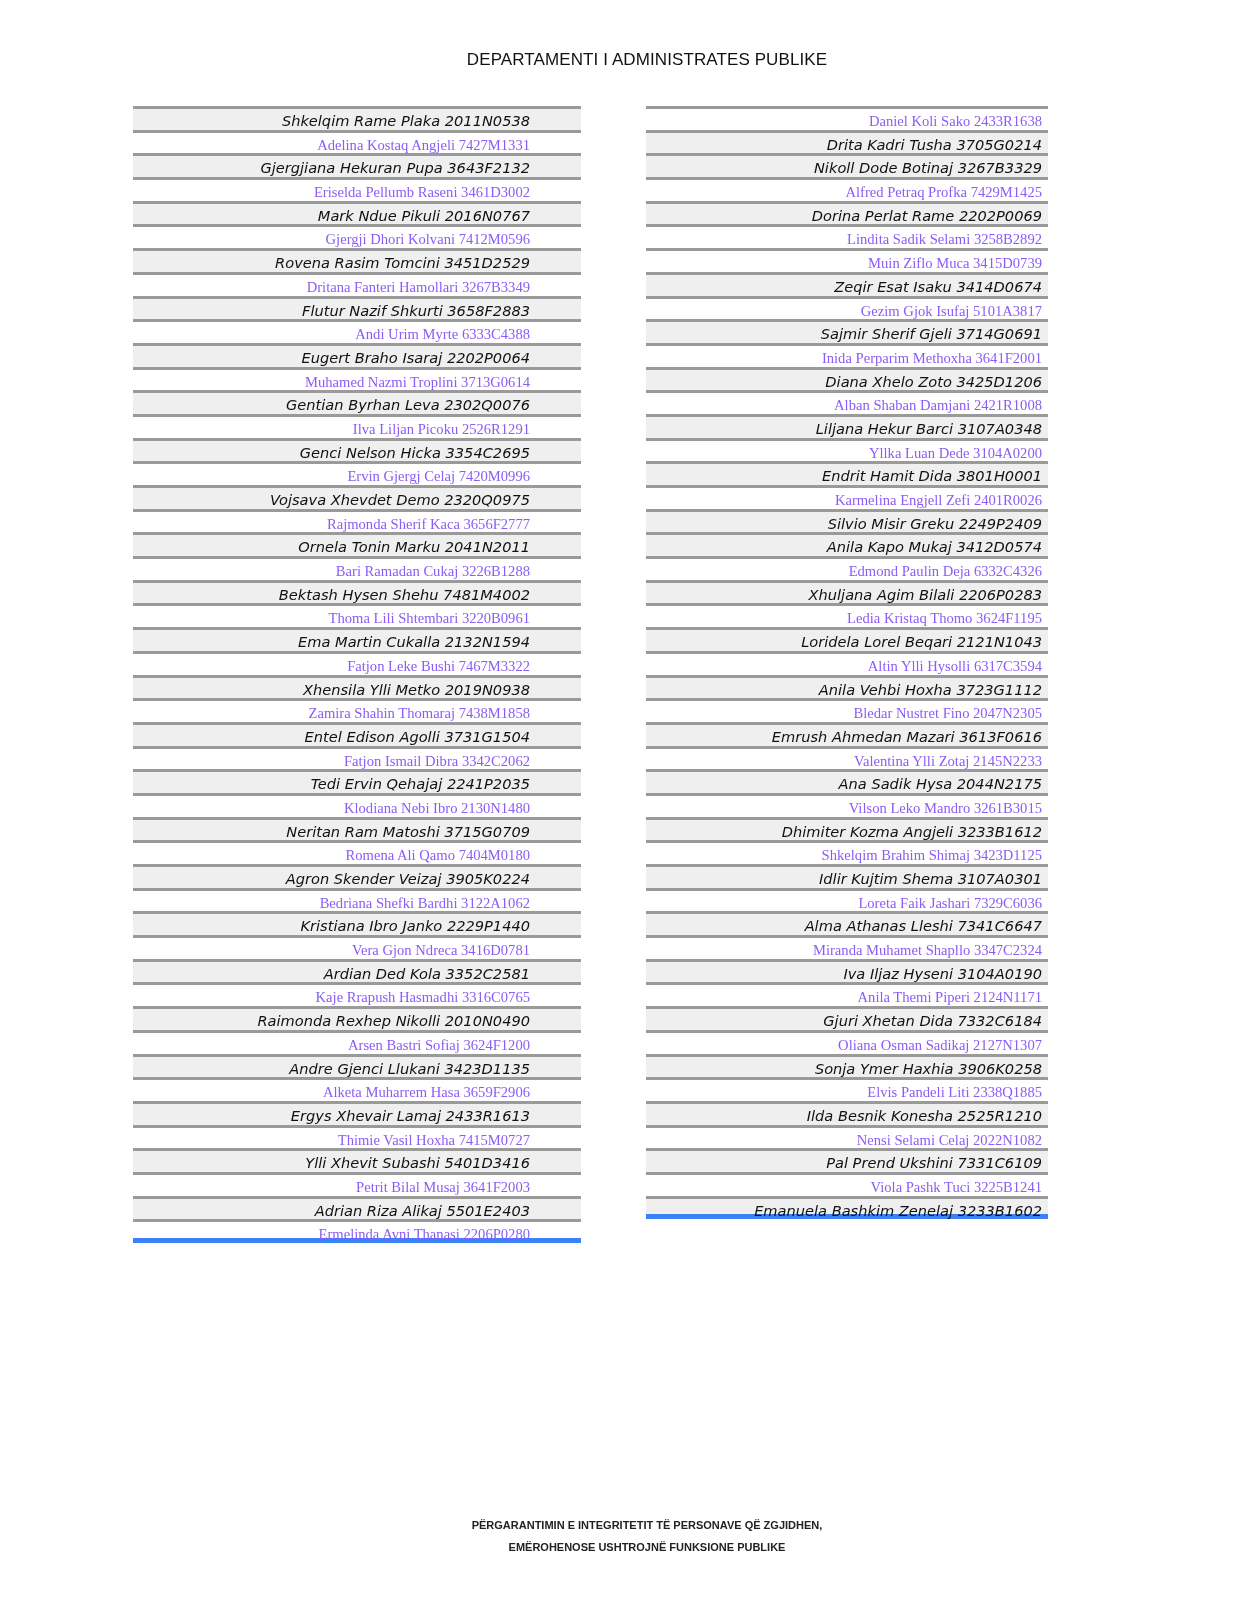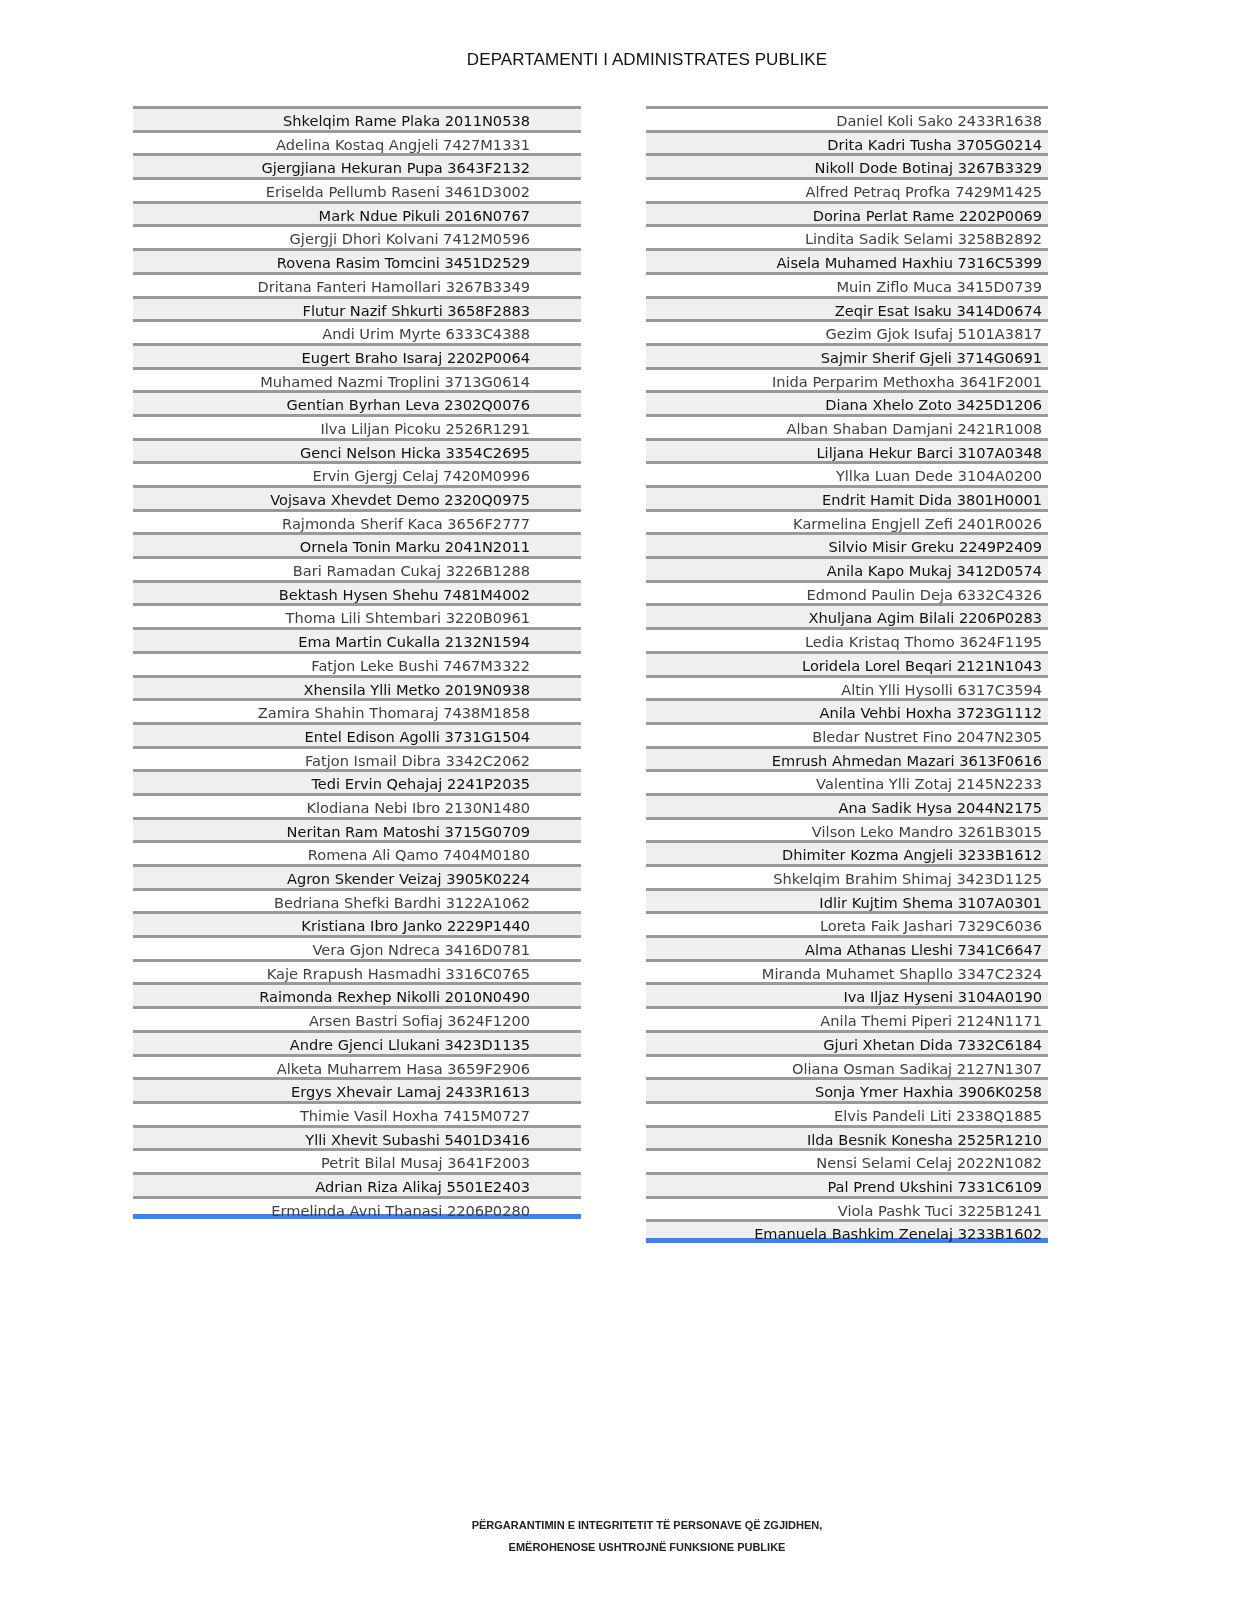--- a/index.html
+++ b/index.html
@@ -6,22 +6,22 @@
   body { width: 1236px; height: 1600px; position: relative; overflow: hidden;
          font-family: "DejaVu Sans", "Liberation Sans", sans-serif; }
   .title { position: absolute; top: 50px; left: 0; width: 1294px; text-align: center;
            font-family: "Liberation Sans", sans-serif; font-size: 17px; color: #111; letter-spacing: 0.1px; }
   .col { position: absolute; top: 106px; }
   .col.left { left: 133px; width: 448px; }
   .col.right { left: 646px; width: 402px; }
   .row { height: 23.7px; line-height: 24px; text-align: right; box-sizing: border-box;
          padding-right: 51px; font-size: 14.6px; white-space: nowrap; border-top: 3px solid #9a9a9a; }
   .col.right .row { padding-right: 6px; }
-  .row.shaded { background: #efefef; color: #111111; }
-  .row.plain { background: #ffffff; color: #404040; }
+  .row.shaded { background: #efefef; color: #111111; font-style: italic; }
+  .row.plain { background: #ffffff; color: #8b5cf6; font-family: Liberation Serif, serif; }
   .row.last { border-bottom: 5px solid #3b82f6; }
   .footer { position: absolute; top: 1514px; left: 0; width: 1294px; text-align: center;
             font-family: "Liberation Sans", sans-serif; font-size: 11px; font-weight: bold;
             color: #222; line-height: 22px; }
 </style>
 </head>
 <body>
 
 <div class="title">DEPARTAMENTI I ADMINISTRATES PUBLIKE</div>
 
@@ -55,40 +55,40 @@
     <div class="row shaded">Entel Edison Agolli 3731G1504</div>
     <div class="row plain">Fatjon Ismail Dibra 3342C2062</div>
     <div class="row shaded">Tedi Ervin Qehajaj 2241P2035</div>
     <div class="row plain">Klodiana Nebi Ibro 2130N1480</div>
     <div class="row shaded">Neritan Ram Matoshi 3715G0709</div>
     <div class="row plain">Romena Ali Qamo 7404M0180</div>
     <div class="row shaded">Agron Skender Veizaj 3905K0224</div>
     <div class="row plain">Bedriana Shefki Bardhi 3122A1062</div>
     <div class="row shaded">Kristiana Ibro Janko 2229P1440</div>
     <div class="row plain">Vera Gjon Ndreca 3416D0781</div>
+    <div class="row shaded">Ardian Ded Kola 3352C2581</div>
     <div class="row plain">Kaje Rrapush Hasmadhi 3316C0765</div>
     <div class="row shaded">Raimonda Rexhep Nikolli 2010N0490</div>
     <div class="row plain">Arsen Bastri Sofiaj 3624F1200</div>
     <div class="row shaded">Andre Gjenci Llukani 3423D1135</div>
     <div class="row plain">Alketa Muharrem Hasa 3659F2906</div>
     <div class="row shaded">Ergys Xhevair Lamaj 2433R1613</div>
     <div class="row plain">Thimie Vasil Hoxha 7415M0727</div>
     <div class="row shaded">Ylli Xhevit Subashi 5401D3416</div>
     <div class="row plain">Petrit Bilal Musaj 3641F2003</div>
     <div class="row shaded">Adrian Riza Alikaj 5501E2403</div>
     <div class="row plain last">Ermelinda Avni Thanasi 2206P0280</div>
   </div>
 <div class="col right">
     <div class="row plain">Daniel Koli Sako 2433R1638</div>
     <div class="row shaded">Drita Kadri Tusha 3705G0214</div>
     <div class="row shaded">Nikoll Dode Botinaj 3267B3329</div>
     <div class="row plain">Alfred Petraq Profka 7429M1425</div>
     <div class="row shaded">Dorina Perlat Rame 2202P0069</div>
     <div class="row plain">Lindita Sadik Selami 3258B2892</div>
-    <div class="row shaded">Aisela Muhamed Haxhiu 7316C5399</div>
     <div class="row plain">Muin Ziflo Muca 3415D0739</div>
     <div class="row shaded">Zeqir Esat Isaku 3414D0674</div>
     <div class="row plain">Gezim Gjok Isufaj 5101A3817</div>
     <div class="row shaded">Sajmir Sherif Gjeli 3714G0691</div>
     <div class="row plain">Inida Perparim Methoxha 3641F2001</div>
     <div class="row shaded">Diana Xhelo Zoto 3425D1206</div>
     <div class="row plain">Alban Shaban Damjani 2421R1008</div>
     <div class="row shaded">Liljana Hekur Barci 3107A0348</div>
     <div class="row plain">Yllka Luan Dede 3104A0200</div>
     <div class="row shaded">Endrit Hamit Dida 3801H0001</div>

